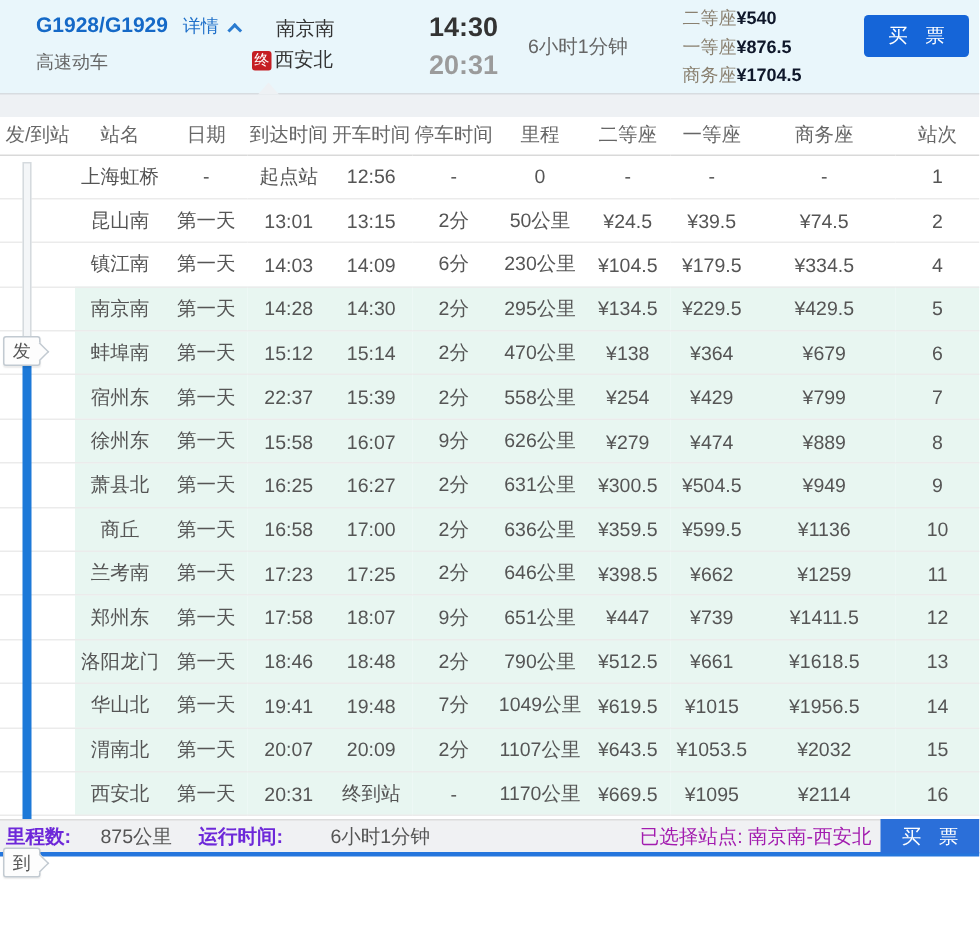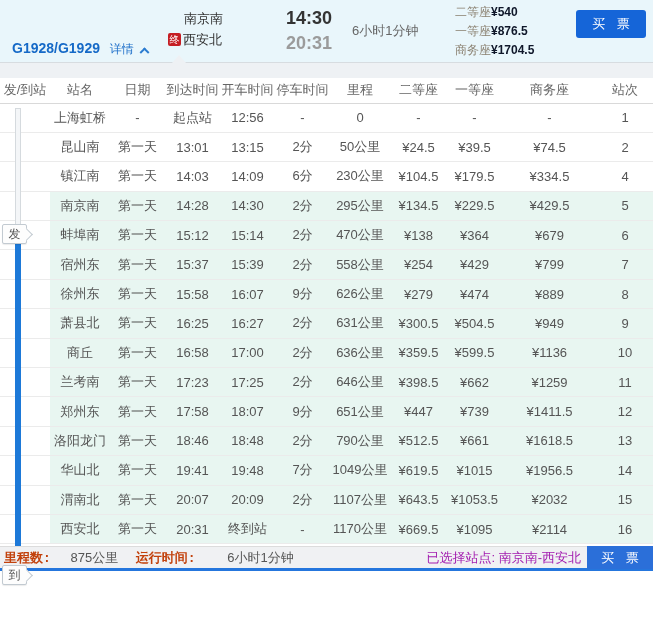--- a/index.html
+++ b/index.html
@@ -4,21 +4,21 @@
 <style>
   * { margin:0; padding:0; box-sizing:border-box; }
   body {
     font-family: "Liberation Sans", "DejaVu Sans", sans-serif;
     background:#fff; width:653px;
   }
   #app { position:relative; width:653px; height:619px; overflow:hidden; background:#fff; }
 
   
   .summary { position:relative; width:653px; height:62px; background:#e9f6fb; }
-  .train-block { position:absolute; left:12px; top:8px;margin-top:32px; }
+  .train-block { position:absolute; left:24px; top:8px; }
   .train-line1 { font-size:14px; }
   .train-no { color:#1569c7; font-weight:bold; cursor:pointer; }
   .detail-link { color:#1e6fc9; font-size:12px; margin-left:6px; cursor:pointer; }
   .chev-up { display:inline-block; width:7px; height:7px; border-left:2px solid #2a7bd0;
              border-top:2px solid #2a7bd0; transform:rotate(45deg) translate(2px,2px); margin-left:3px; }
   .train-type { font-size:12px; color:#666; margin-top:7px;font-family:Liberation Serif, serif; }
   .stations-block { position:absolute; left:168px; top:8px; font-size:13px; color:#333; line-height:21px; }
   .station-from { padding-left:16px; }
   .terminal-badge { display:inline-block; width:13px; height:13px; line-height:13px; text-align:center;
                     background:#c51e24; color:#fff; font-size:10px; border-radius:2px; margin-right:2px;
@@ -61,21 +61,21 @@
               font-size:12px; z-index:2; box-shadow:0 1px 1px rgba(0,0,0,.08); }
   .tl-badge::after { content:""; position:absolute; right:-5px; top:5px; width:8px; height:8px;
                      background:#fdfdfd; border-top:1px solid #c2cad1; border-right:1px solid #c2cad1;
                      transform:rotate(45deg); }
   .badge-depart { top:146px; }
   .badge-arrive { top:487px; }
 
   
   .footer { position:relative; width:653px; height:22px; margin-top:2px; background:#f0f1f3;
             border-top:1px solid #dcdcdc; font-size:13px; color:#555; line-height:21px; }
-  .f-label { font-weight:bold; color:#c2410c;font-family:Liberation Mono, monospace; }
+  .f-label { font-weight:bold; color:#6d28d9; }
   .f-left { position:absolute; left:4px; top:0; }
   .f-mileage-val { margin:0 14px 0 16px; }
   .f-duration-val { margin-left:28px; }
   .f-selected { position:absolute; right:72px; top:0; color:#a21caf; }
   .buy-btn-bottom { position:absolute; right:0; top:-1px; width:66px; height:23px;
                     background:#2b6fd9; color:#fff; font-size:13px; border:none; cursor:pointer;
                     letter-spacing:4px; padding-left:4px; }
   .bottom-bar { width:653px; height:3px; background:#2576dd; }
 </style>
 </head>
@@ -218,21 +218,21 @@
             <td>470公里</td>
             <td>¥138</td>
             <td>¥364</td>
             <td>¥679</td>
             <td>6</td>
           </tr>
           <tr class="sel">
             <td></td>
             <td>宿州东</td>
             <td>第一天</td>
-            <td>15:37</td>
+            <td>22:37</td>
             <td>15:39</td>
             <td>2分</td>
             <td>558公里</td>
             <td>¥254</td>
             <td>¥429</td>
             <td>¥799</td>
             <td>7</td>
           </tr>
           <tr class="sel">
             <td></td>

